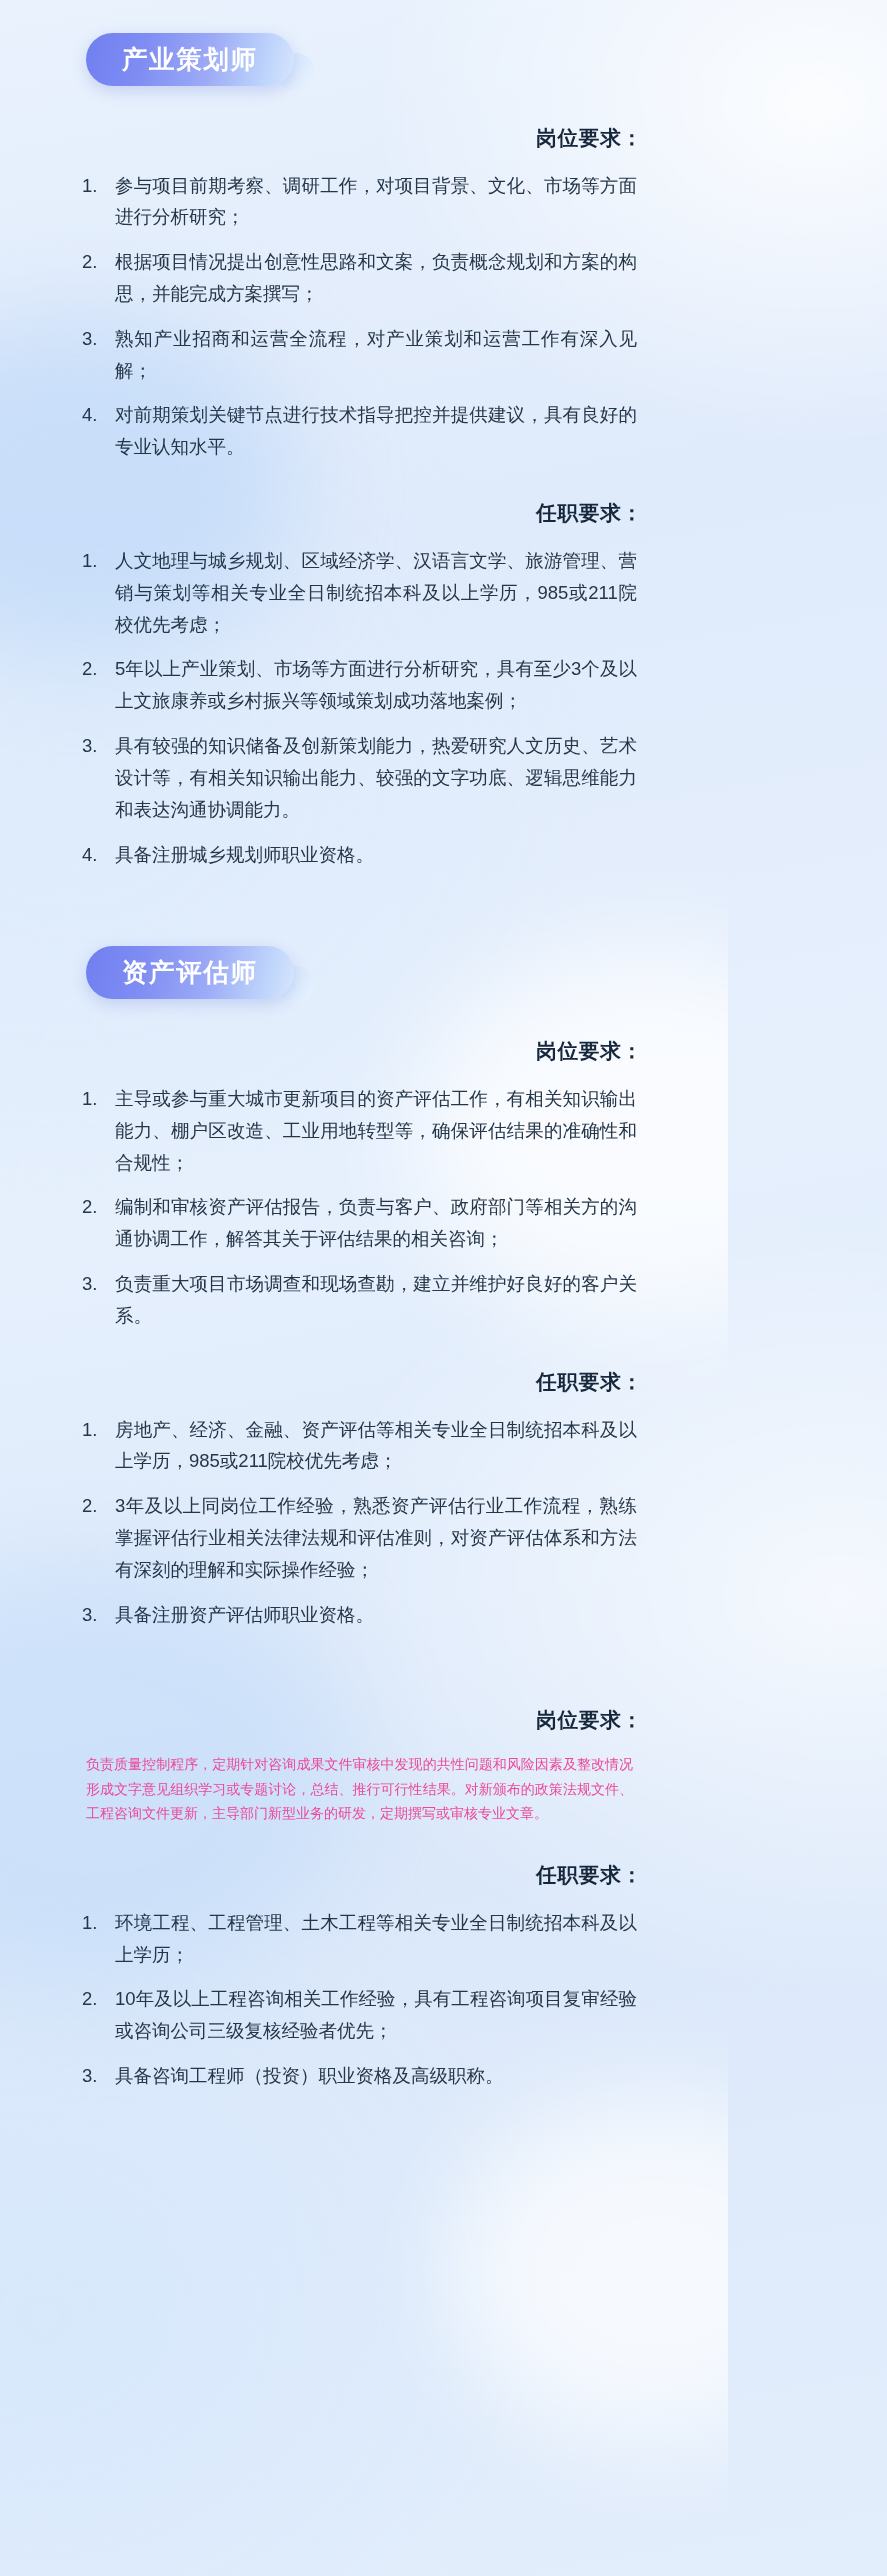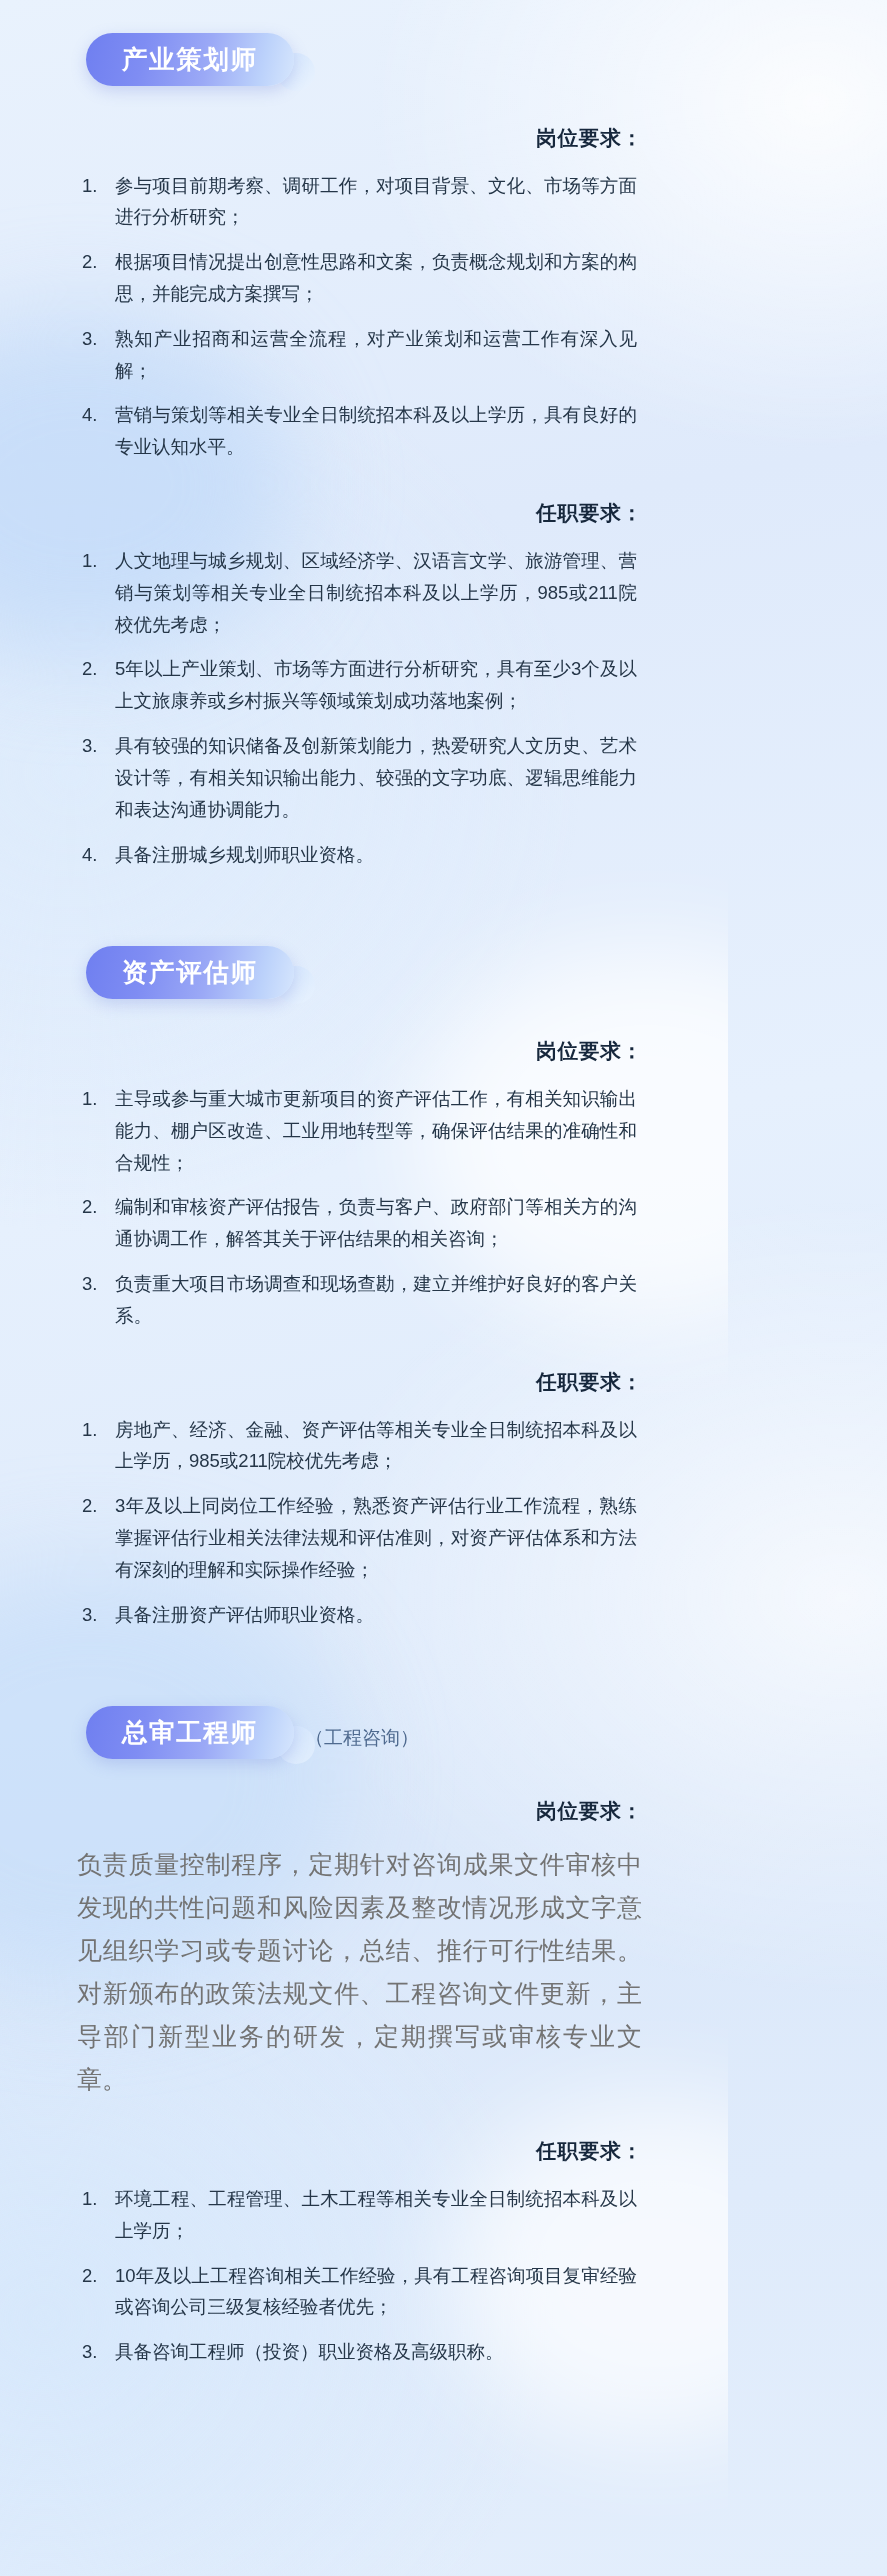--- a/index.html
+++ b/index.html
@@ -125,25 +125,25 @@
     position: absolute;
     left: 5px;
     top: 0;
     width: 28px;
     text-align: left;
     color: #253648;
     font-size: 18.5px;
     line-height: 1.72;
   }
   p.para {
-    margin: 1px;
+    margin: 10px;
     padding-left: 5px;
-    font-size: 25px;
+    font-size: 14px;
     line-height: 1.72;
-    color: #737373;
+    color: #ec4899;
     text-align: justify;
   }
 </style>
 </head>
 <body>
 
 <div class="page">
   <div class="blob blob-a"></div>
   <div class="blob blob-b"></div>
   <div class="blob blob-c"></div>
@@ -158,21 +158,21 @@
         </div>
         <span class="title-note"></span>
       </div>
 
       <div class="block">
         <h3 class="sub-head">岗位要求：</h3>
         <ol class="items">
           <li>参与项目前期考察、调研工作，对项目背景、文化、市场等方面进行分析研究；</li>
           <li>根据项目情况提出创意性思路和文案，负责概念规划和方案的构思，并能完成方案撰写；</li>
           <li>熟知产业招商和运营全流程，对产业策划和运营工作有深入见解；</li>
-          <li>营销与策划等相关专业全日制统招本科及以上学历，具有良好的专业认知水平。</li>
+          <li>对前期策划关键节点进行技术指导把控并提供建议，具有良好的专业认知水平。</li>
         </ol>
       </div>
 
       <div class="block">
         <h3 class="sub-head">任职要求：</h3>
         <ol class="items">
           <li>人文地理与城乡规划、区域经济学、汉语言文学、旅游管理、营销与策划等相关专业全日制统招本科及以上学历，985或211院校优先考虑；</li>
           <li>5年以上产业策划、市场等方面进行分析研究，具有至少3个及以上文旅康养或乡村振兴等领域策划成功落地案例；</li>
           <li>具有较强的知识储备及创新策划能力，热爱研究人文历史、艺术设计等，有相关知识输出能力、较强的文字功底、逻辑思维能力和表达沟通协调能力。</li>
           <li>具备注册城乡规划师职业资格。</li>
@@ -201,26 +201,20 @@
         <h3 class="sub-head">任职要求：</h3>
         <ol class="items">
           <li>房地产、经济、金融、资产评估等相关专业全日制统招本科及以上学历，985或211院校优先考虑；</li>
           <li>3年及以上同岗位工作经验，熟悉资产评估行业工作流程，熟练掌握评估行业相关法律法规和评估准则，对资产评估体系和方法有深刻的理解和实际操作经验；</li>
           <li>具备注册资产评估师职业资格。</li>
         </ol>
       </div>
     </section>
 
     <section class="section">
-      <div class="title-row">
-        <div class="title-pill">
-          <span class="t">总审工程师</span>
-        </div>
-        <span class="title-note">（工程咨询）</span>
-      </div>
 
       <div class="block">
         <h3 class="sub-head">岗位要求：</h3>
         <p class="para">负责质量控制程序，定期针对咨询成果文件审核中发现的共性问题和风险因素及整改情况形成文字意见组织学习或专题讨论，总结、推行可行性结果。对新颁布的政策法规文件、工程咨询文件更新，主导部门新型业务的研发，定期撰写或审核专业文章。</p>
       </div>
 
       <div class="block">
         <h3 class="sub-head">任职要求：</h3>
         <ol class="items">
           <li>环境工程、工程管理、土木工程等相关专业全日制统招本科及以上学历；</li>

